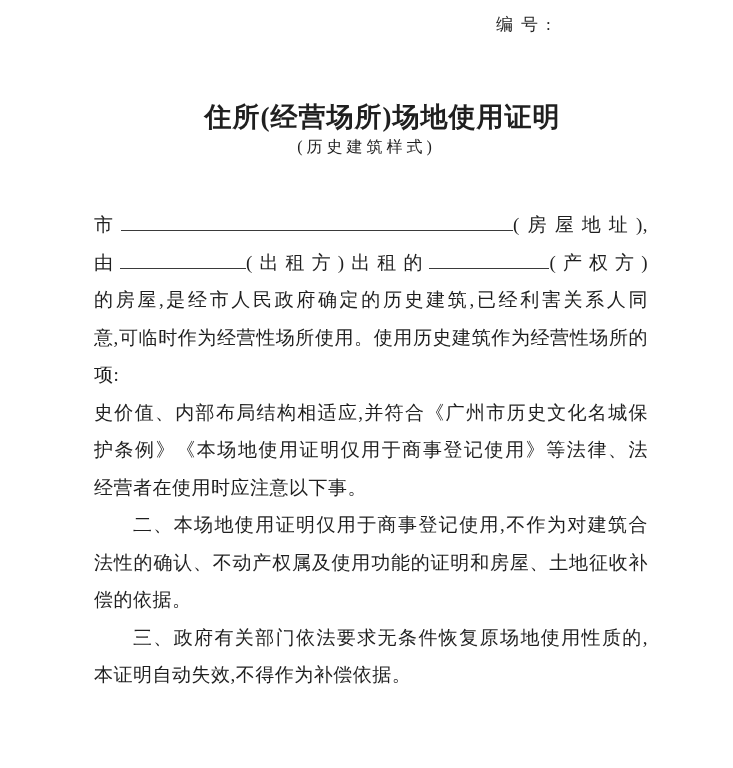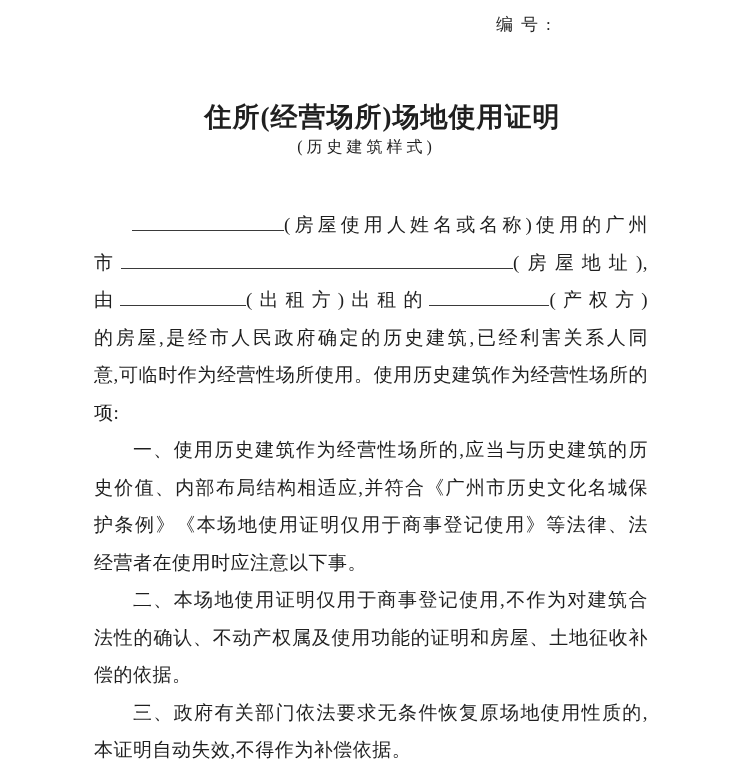--- a/index.html
+++ b/index.html
@@ -82,27 +82,25 @@
 <div class="page">
   <div class="doc-number">
     <span>编号:</span>
   </div>
 
   <h1 class="title">住所(经营场所)场地使用证明</h1>
 
   <div class="subtitle">(历史建筑样式)</div>
 
   <div class="content" id="doc-lines">
-      <div class="line j"><span class="indent" style="width: 38px;"></span><span class="blank" style="width: 152px;"></span><span>(房屋使用人姓名或名称)使用的广州</span></div>
       <div class="line j"><span>市</span><span class="blank" style="width: 392px;"></span><span>(房屋地址),</span></div>
       <div class="line j"><span>由</span><span class="blank" style="width: 126px;"></span><span>(出租方)出租的</span><span class="blank" style="width: 120px;"></span><span>(产权方)</span></div>
       <div class="line j"><span>的房屋,是经市人民政府确定的历史建筑,已经利害关系人同</span></div>
       <div class="line j"><span>意,可临时作为经营性场所使用。使用历史建筑作为经营性场所的</span></div>
       <div class="line"><span>项:</span></div>
-      <div class="line j"><span class="indent" style="width: 38px;"></span><span>一、使用历史建筑作为经营性场所的,应当与历史建筑的历</span></div>
       <div class="line j"><span>史价值、内部布局结构相适应,并符合《广州市历史文化名城保</span></div>
       <div class="line j"><span>护条例》《本场地使用证明仅用于商事登记使用》等法律、法</span></div>
       <div class="line"><span>经营者在使用时应注意以下事。</span></div>
       <div class="line j"><span class="indent" style="width: 38px;"></span><span>二、本场地使用证明仅用于商事登记使用,不作为对建筑合</span></div>
       <div class="line j"><span>法性的确认、不动产权属及使用功能的证明和房屋、土地征收补</span></div>
       <div class="line"><span>偿的依据。</span></div>
       <div class="line j"><span class="indent" style="width: 38px;"></span><span>三、政府有关部门依法要求无条件恢复原场地使用性质的,</span></div>
       <div class="line"><span>本证明自动失效,不得作为补偿依据。</span></div>
     </div>
 </div>

